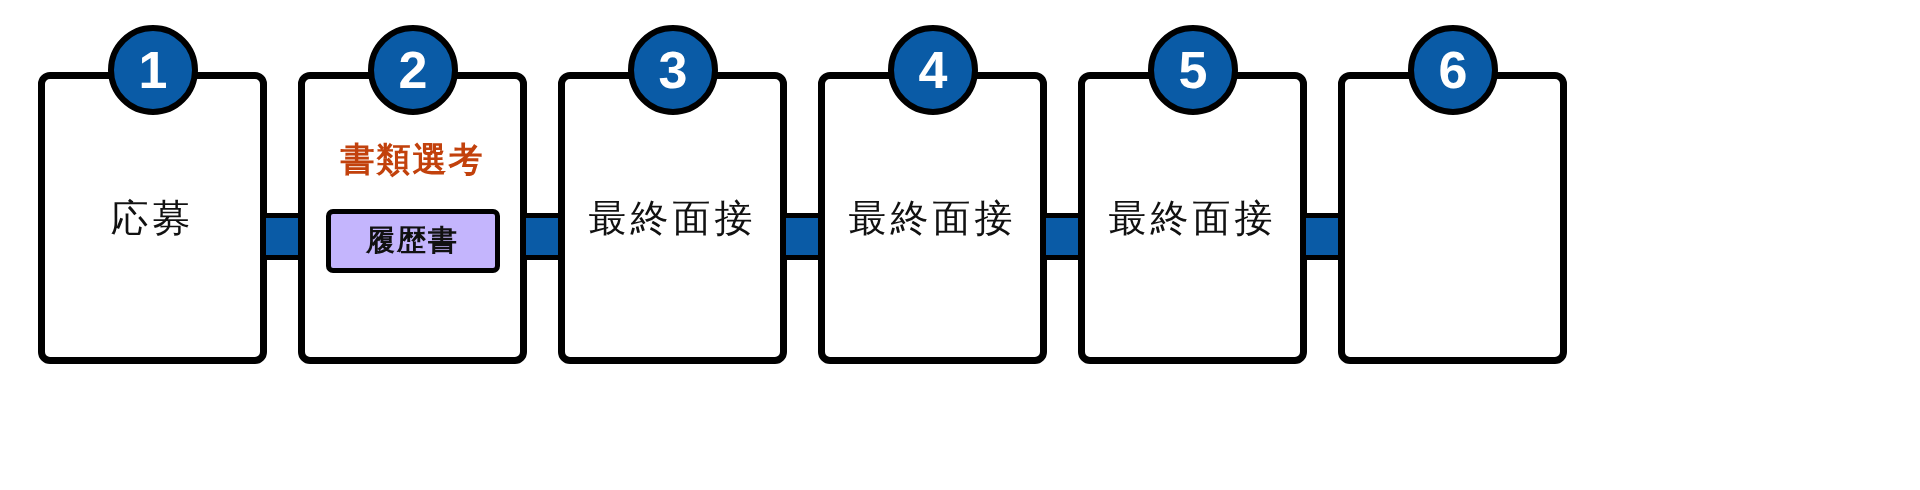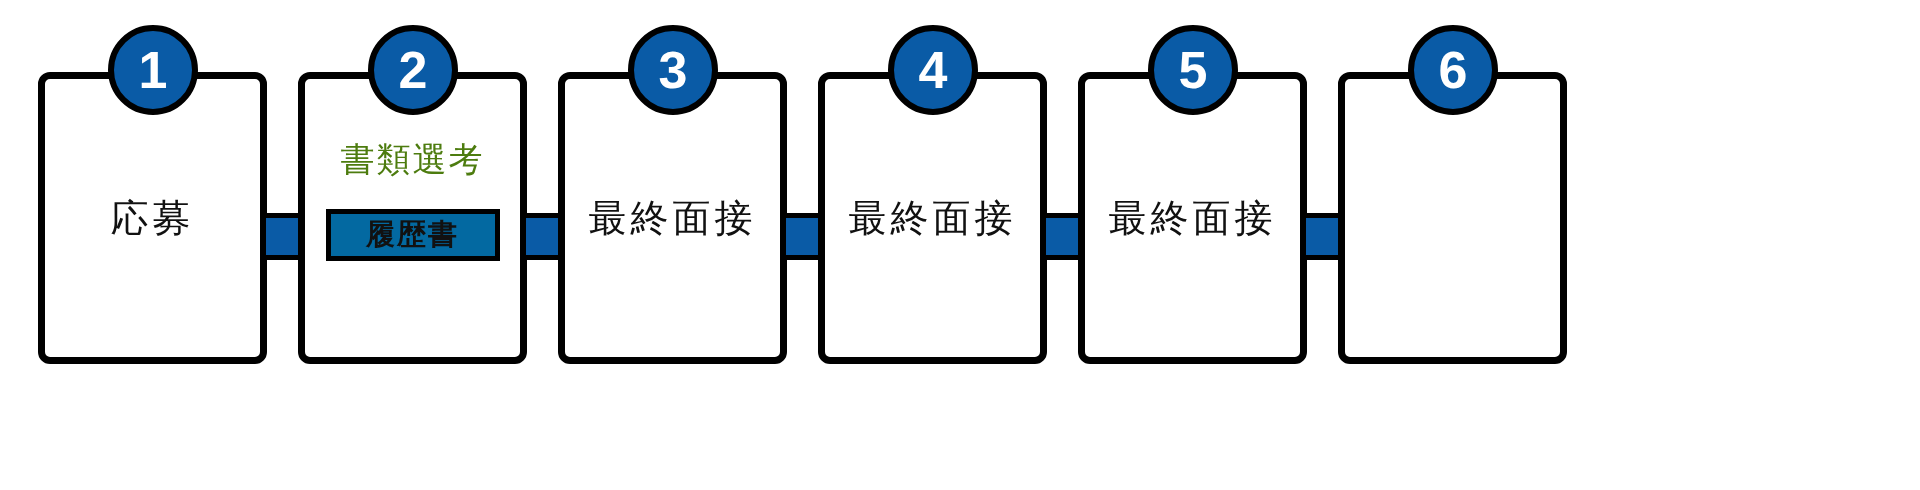--- a/index.html
+++ b/index.html
@@ -91,40 +91,40 @@
     font-size: 38px;
     font-weight: normal;
     color: #111111;
     letter-spacing: 4px;
     white-space: nowrap;
     text-align: center;
   }
 
   .step-heading {
     font-size: 34px;
-    font-weight: normal;
-    color: #4d7c0f;
+    font-weight: bold;
+    color: #c2410c;
     letter-spacing: 2px;
     white-space: nowrap;
     text-align: left;
     margin-bottom: 26px;
   }
 
   .sub-list {
     display: flex;
     flex-direction: column;
     gap: 18px;
     width: 174px;
   }
 
   .sub-item {
     border: 5px solid #000000;
-    border-radius: 0;
-    background: #0369a1;
-    height: 52px;
+    border-radius: 7px;
+    background: #c4b5fd;
+    height: 64px;
     display: flex;
     align-items: center;
     justify-content: center;
     font-size: 29px;
     font-weight: bold;
     color: #111111;
     letter-spacing: 2px;
     white-space: nowrap;
   }
 </style>

